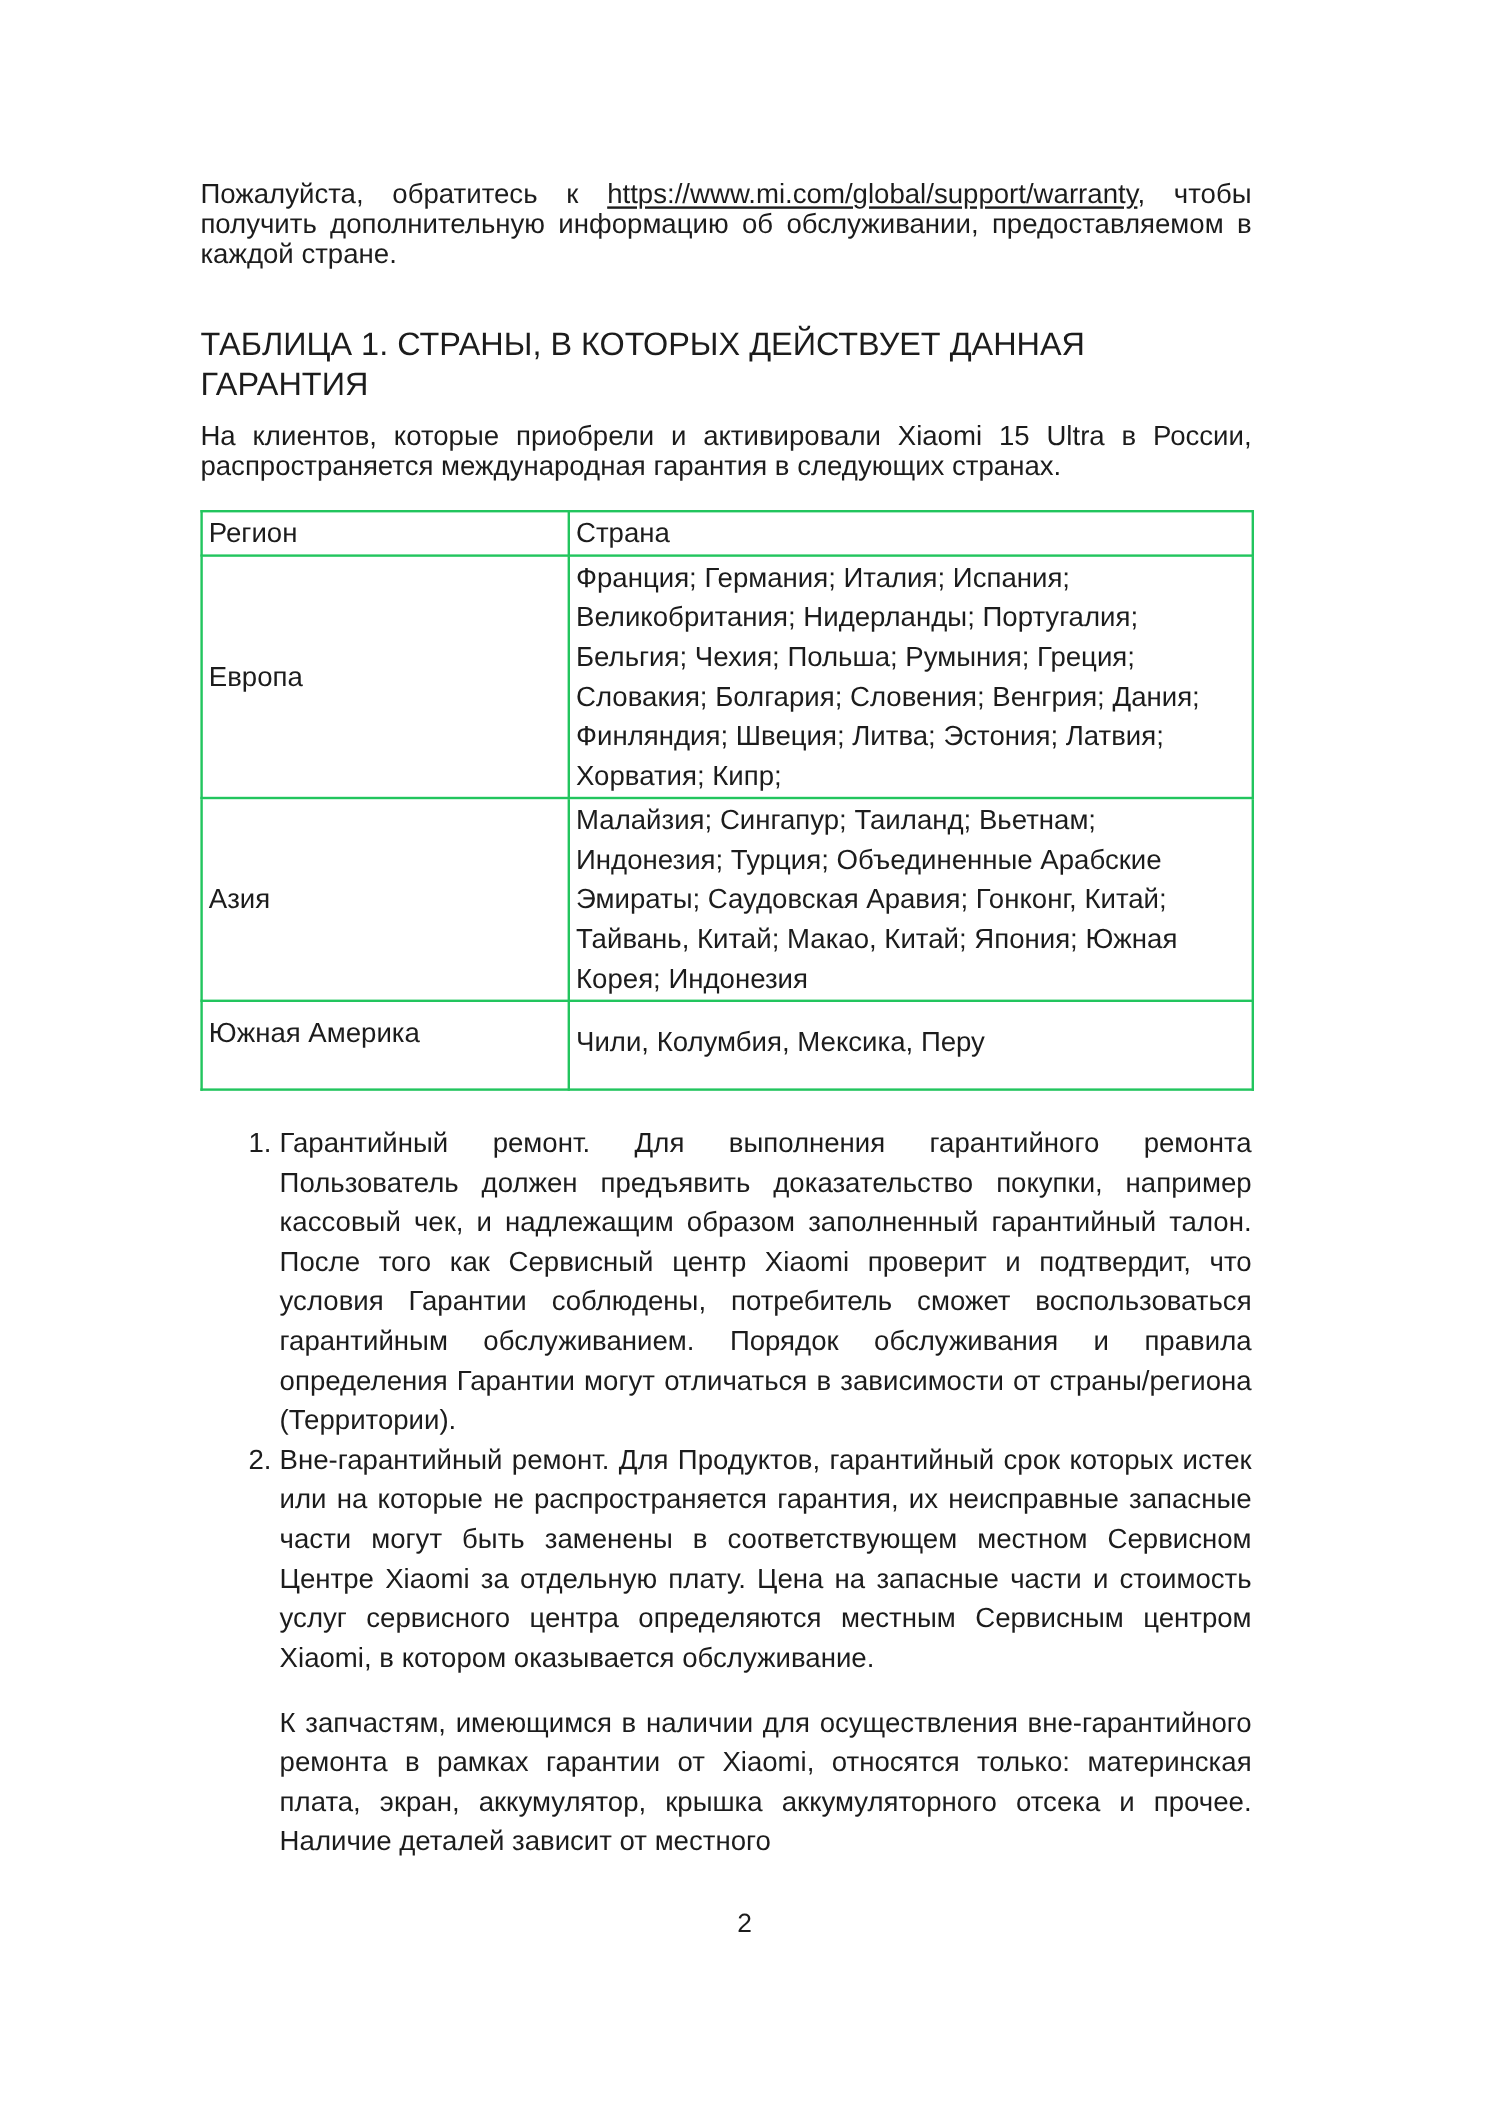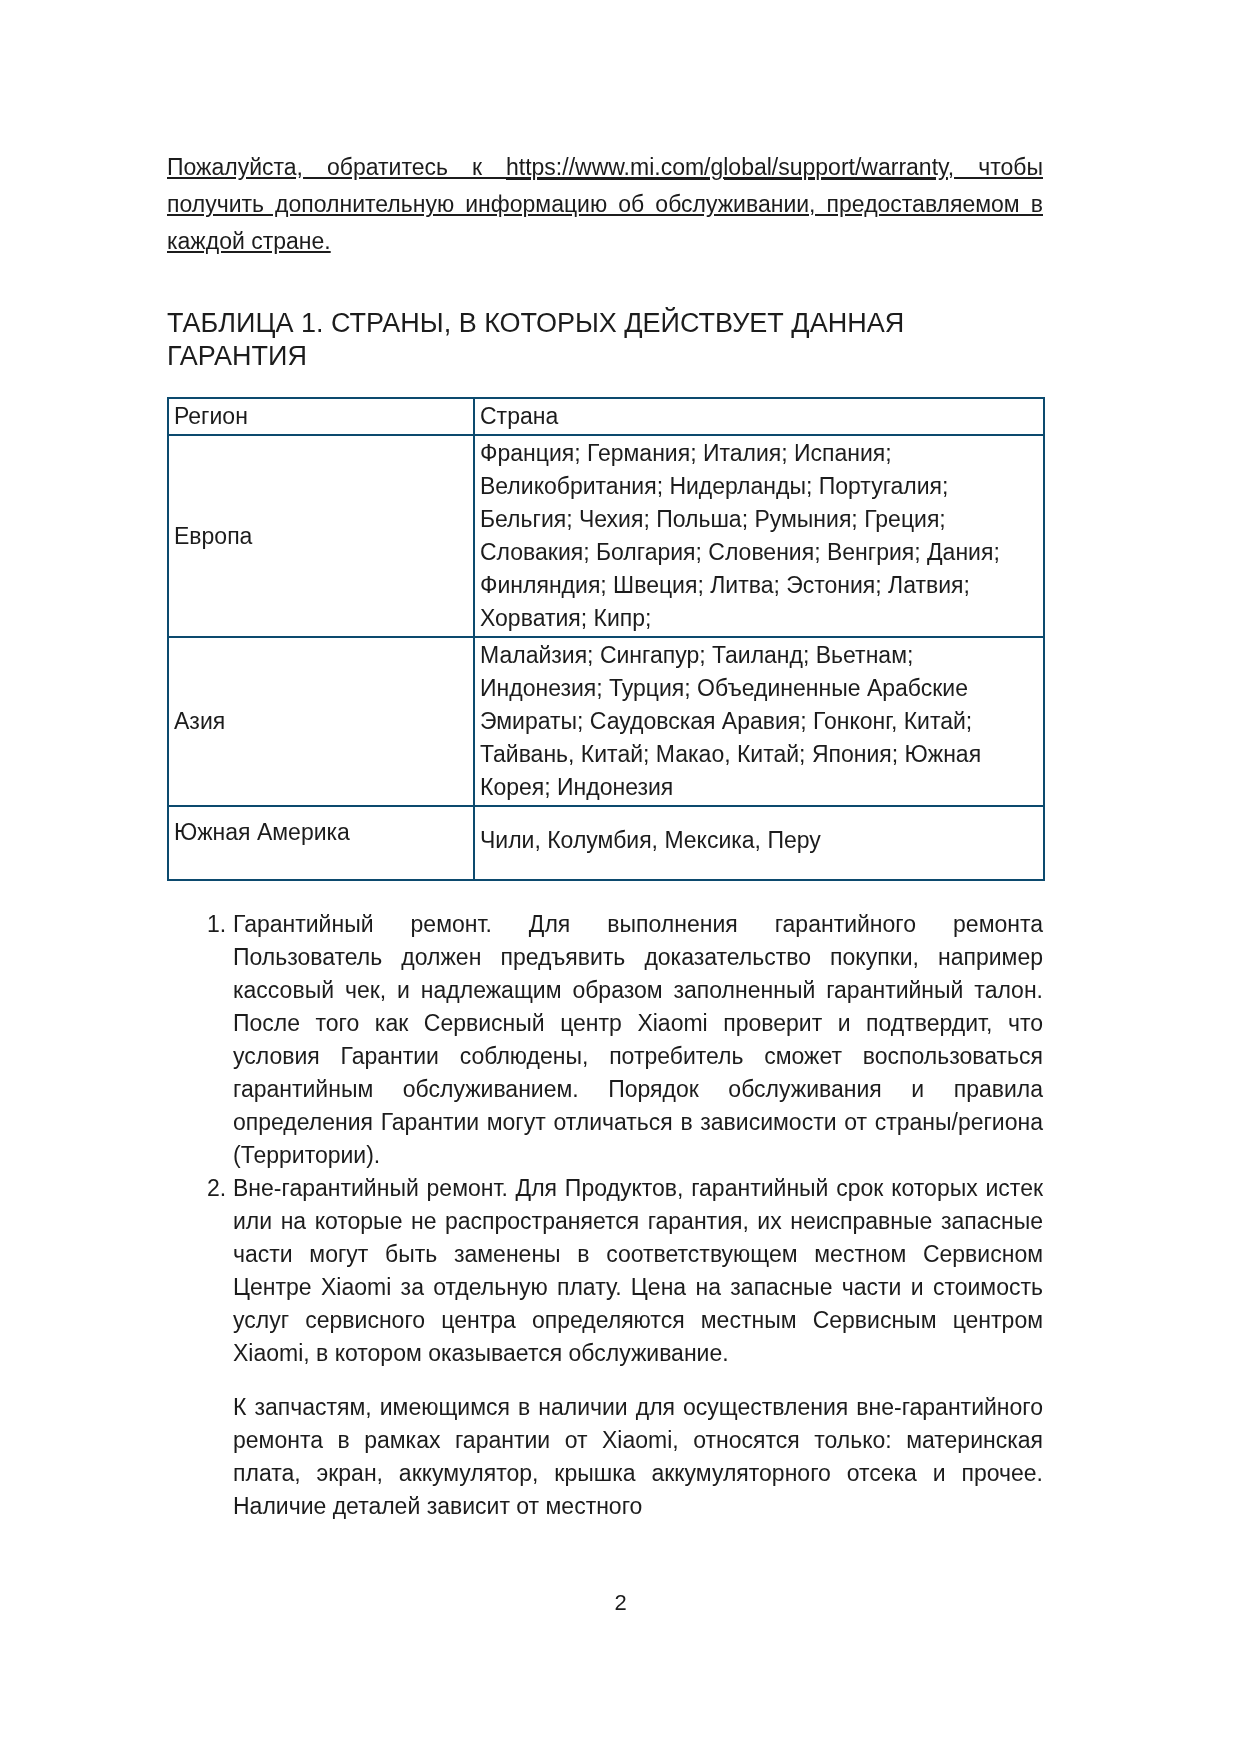--- a/index.html
+++ b/index.html
@@ -12,24 +12,23 @@
     color:#1c1c1c;
     overflow:hidden;
   }
   .content{
     position:absolute;
     left:167px;top:0;
     width:876px;
   }
   .para{
     font-size:23px;
-    line-height:37px;
+    line-height:25px;
     text-align:justify;
     margin:0;
-    text-decoration:underline;
   }
   .intro-para{margin-top:149px;}
   .heading{
     font-size:27px;
     line-height:33px;
     font-weight:normal;
     margin:47px 0 0 0;
     text-align:left;
   }
   .table-intro{margin-top:14px;}
@@ -40,21 +39,21 @@
     white-space:nowrap;
     cursor:pointer;
   }
   table.countries{
     margin-top:24px;
     border-collapse:collapse;
     width:876px;
     table-layout:fixed;
   }
   table.countries td, table.countries th{
-    border:2px solid #0c4a6e;
+    border:2px solid #22c55e;
     font-size:23px;
     line-height:33px;
     font-weight:normal;
     padding:1px 6px 1px 5px;
     vertical-align:middle;
     text-align:left;
   }
   col.c-region{width:306px;}
   col.c-country{width:570px;}
   tr.hdr th{height:33px;}
@@ -99,20 +98,21 @@
 </head>
 <body>
 
 <div class="page">
   <div class="content">
 
     <p class="para intro-para"><span>Пожалуйста, обратитесь к </span><a class="link" href="#">https://www.mi.com/global/support/warranty</a><span>, чтобы получить дополнительную информацию об обслуживании, предоставляемом в каждой стране.</span></p>
 
     <h2 class="heading">ТАБЛИЦА 1. СТРАНЫ, В КОТОРЫХ ДЕЙСТВУЕТ ДАННАЯ ГАРАНТИЯ</h2>
 
+    <p class="para table-intro">На клиентов, которые приобрели и активировали Xiaomi 15 Ultra в России, распространяется международная гарантия в следующих странах.</p>
 
     <table class="countries">
       <colgroup>
           <col class="c-region">
           <col class="c-country">
         </colgroup>
       <tbody>
         <tr class="hdr">
           <th>Регион</th>
           <th>Страна</th>

